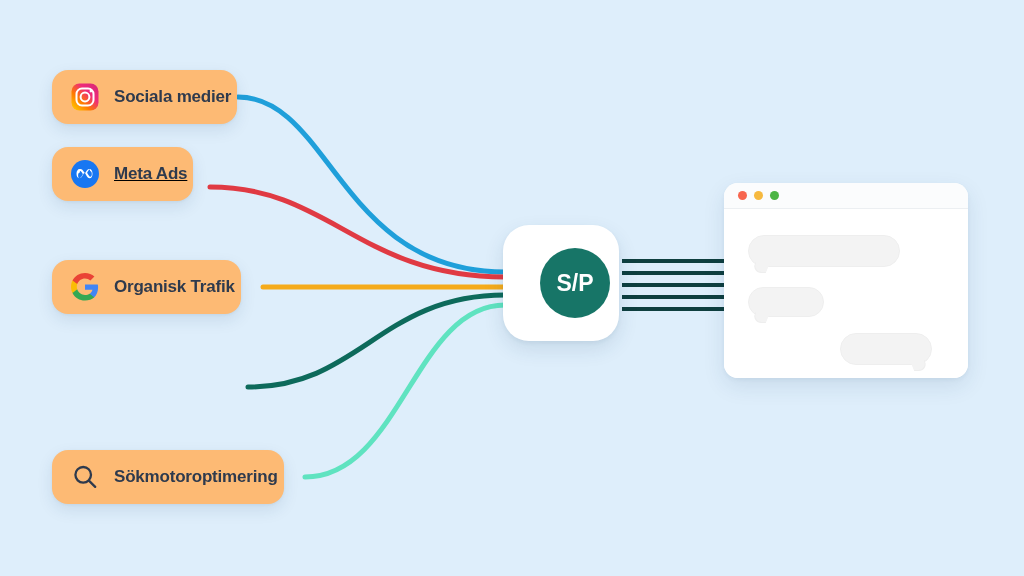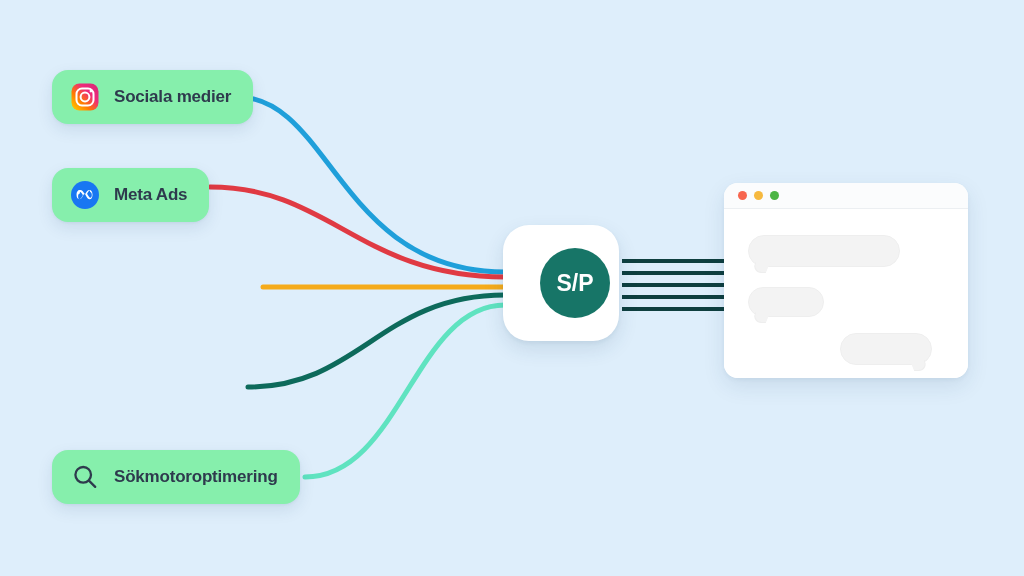--- a/index.html
+++ b/index.html
@@ -28,25 +28,25 @@
     width: 1024px; height: 576px;
     z-index: 1;
   }
 
   
   .card {
     position: absolute;
     z-index: 3;
     display: flex;
     align-items: center;
-    background: #86efac;
+    background: #fdba74;
     border-radius: 16px;
     box-shadow: 0 6px 16px rgba(23, 63, 95, 0.10),
                 0 1px 3px rgba(23, 63, 95, 0.06);
-    padding: 0 22px 0 18px;
+    padding: 0 6px 0 18px;
     height: 54px;
     gap: 14px;
   }
   .card-label {
     font-size: 17px;
     font-weight: bold;
     color: #2e3a4d;
     letter-spacing: -0.2px;
     white-space: nowrap;
   }
@@ -54,21 +54,21 @@
     width: 30px;
     height: 30px;
     flex: 0 0 30px;
     display: flex;
     align-items: center;
     justify-content: center;
   }
   .card-icon svg { display: block; }
 
   #card-social   { left: 52px;  top: 70px;  }
-  #card-meta     { left: 52px;  top: 168px; }
+  #card-meta     { left: 52px;  top: 147px; text-decoration: underline; }
   #card-organic  { left: 52px;  top: 260px; }
   #card-gads     { left: 52px;  top: 360px; }
   #card-seo      { left: 52px;  top: 450px; text-align: right; }
 
   
   #hub {
     position: absolute;
     left: 503px;
     top: 225px;
     width: 116px;
@@ -236,20 +236,31 @@
   <div class="card" id="card-meta">
     <span class="card-icon">
       <svg width="28" height="28" viewBox="0 0 28 28">
         <circle cx="14" cy="14" r="14" fill="#1877f2"></circle>
         <path d="M8.6 9.1c-1.9 0-3.1 2.1-3.1 4.7 0 2.5 1.1 4.4 2.8 4.4 1.4 0 2.3-1.1 3.6-3.2 0 0 .9-1.6 1.6-2.8.5.8 1.1 1.9 1.6 2.7 1.3 2.2 2.1 3.3 3.6 3.3 1.8 0 2.8-1.9 2.8-4.5 0-2.7-1.2-4.6-3.1-4.6-1.4 0-2.5 1.1-3.6 2.9-.3.5-.6 1-.9 1.5-.3-.5-.6-1.1-.9-1.6-1.1-1.7-2.1-2.8-3.5-2.8h-.9zm.3 1.9c.7 0 1.4.6 2.3 2 .2.4.5.8.7 1.3-.9 1.5-1.5 2.4-1.8 2.8-.6.8-1 1.1-1.6 1.1-.8 0-1.4-1-1.4-2.6 0-1.8.7-3.1 1.8-3.1v.5zm10.1 0c1.1 0 1.8 1.3 1.8 3.1 0 1.6-.5 2.6-1.4 2.6-.6 0-1-.3-1.6-1.2-.3-.5-.9-1.4-1.7-2.8.3-.5.5-.9.7-1.2.9-1.4 1.6-2 2.2-2v1.5z" fill="#ffffff"></path>
       </svg>
     </span>
     <span class="card-label">Meta Ads</span>
   </div>
 
+  <div class="card" id="card-organic">
+    <span class="card-icon">
+      <svg width="28" height="28" viewBox="0 0 28 28">
+        <path d="M27.1 14.3c0-1-.1-1.9-.3-2.8H14v5.3h7.4c-.3 1.7-1.3 3.2-2.8 4.2v3.5h4.5c2.6-2.4 4-6 4-10.2z" fill="#4285f4"></path>
+        <path d="M14 27.5c3.8 0 6.9-1.2 9.2-3.3l-4.5-3.5c-1.2.8-2.8 1.3-4.7 1.3-3.6 0-6.7-2.4-7.8-5.7H1.5v3.6C3.8 24.5 8.5 27.5 14 27.5z" fill="#34a853"></path>
+        <path d="M6.2 16.3c-.3-.8-.4-1.7-.4-2.6s.2-1.8.4-2.6V7.5H1.5C.5 9.4 0 11.6 0 13.7s.5 4.3 1.5 6.2l4.7-3.6z" fill="#fbbc05"></path>
+        <path d="M14 5.4c2.1 0 3.9.7 5.4 2.1l4-4C20.9 1.2 17.8 0 14 0 8.5 0 3.8 3 1.5 7.5l4.7 3.6C7.3 7.8 10.4 5.4 14 5.4z" fill="#ea4335"></path>
+      </svg>
+    </span>
+    <span class="card-label">Organisk Trafik</span>
+  </div>
 
 
   <div class="card" id="card-seo">
     <span class="card-icon">
       <svg width="28" height="28" viewBox="0 0 28 28">
         <circle cx="12.2" cy="11.8" r="7.8" fill="none" stroke="#2e3a4d" stroke-width="2.3"></circle>
         <line x1="17.9" y1="17.6" x2="24.2" y2="23.9" stroke="#2e3a4d" stroke-width="2.3" stroke-linecap="round"></line>
       </svg>
     </span>
     <span class="card-label">Sökmotoroptimering</span>

